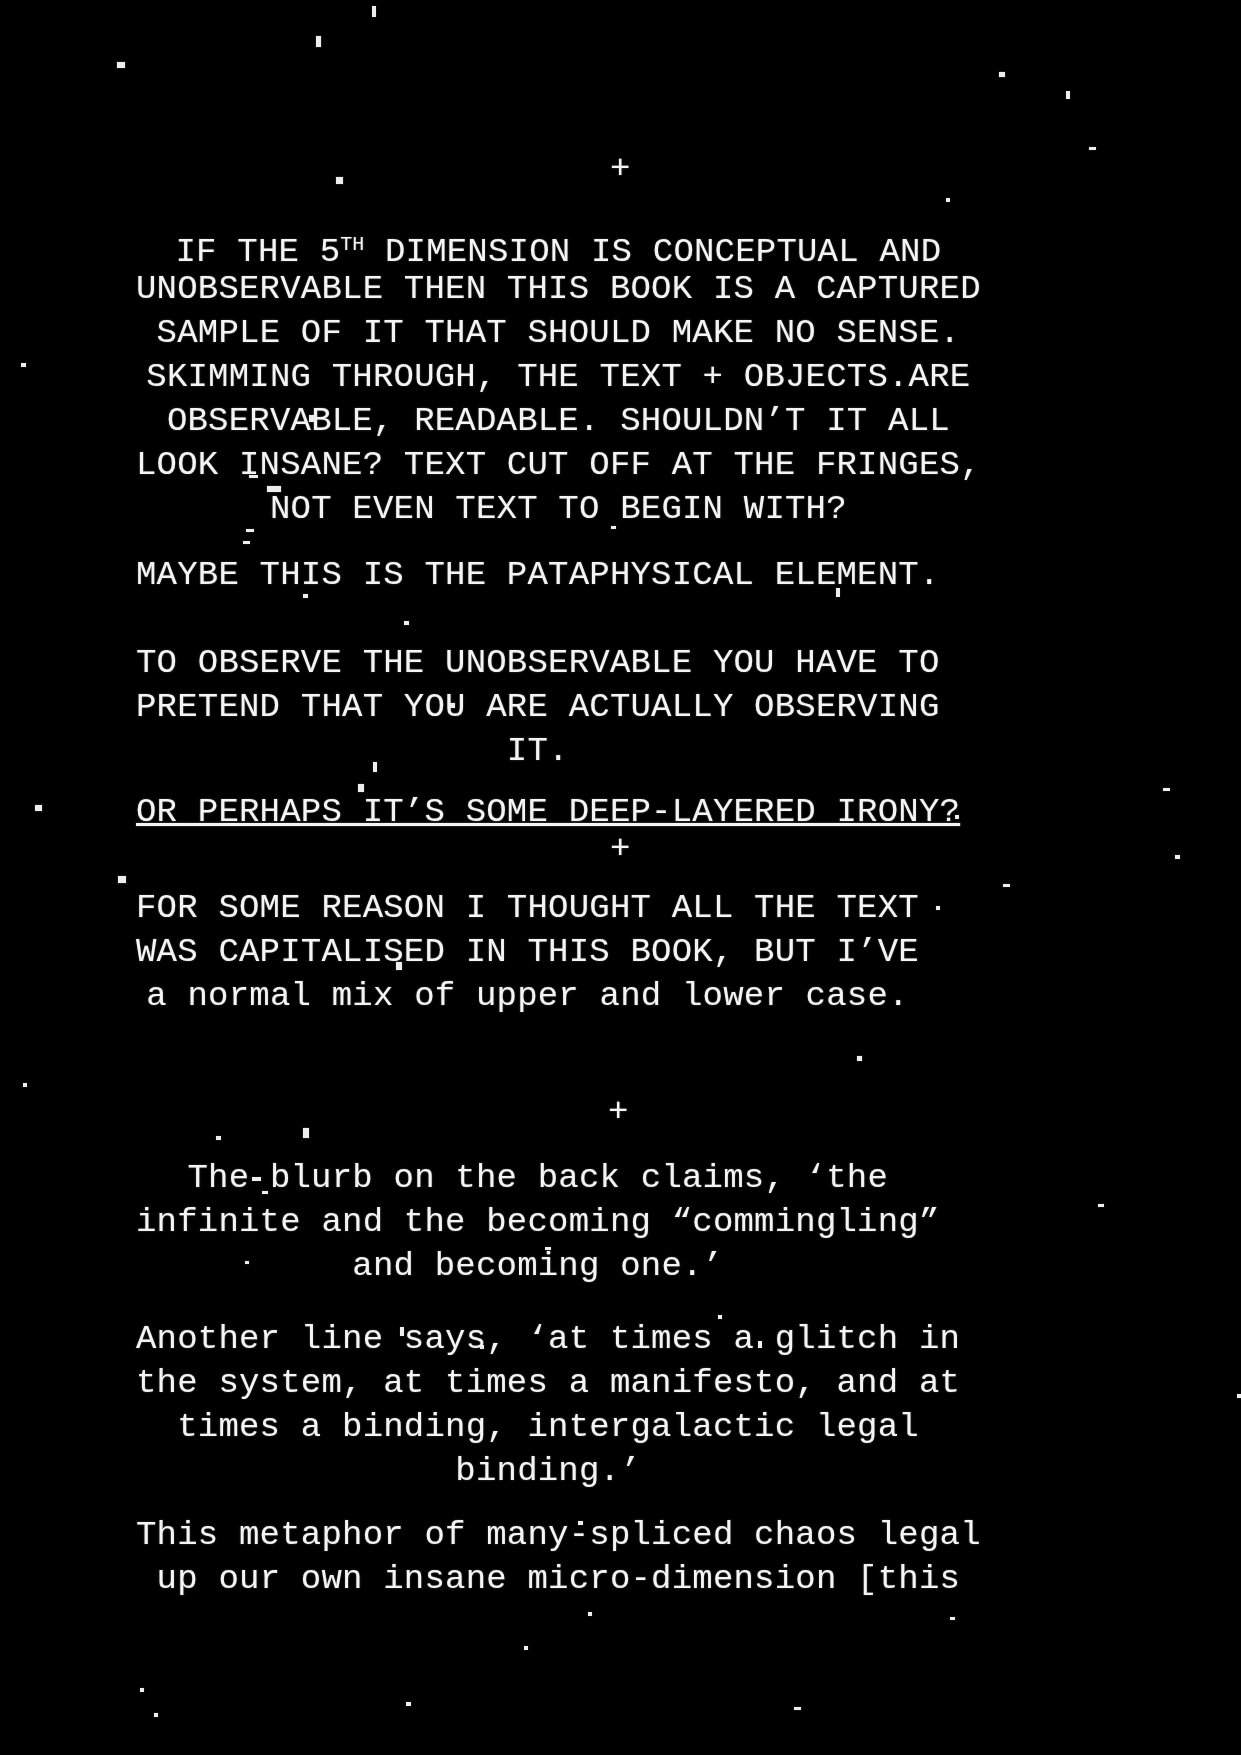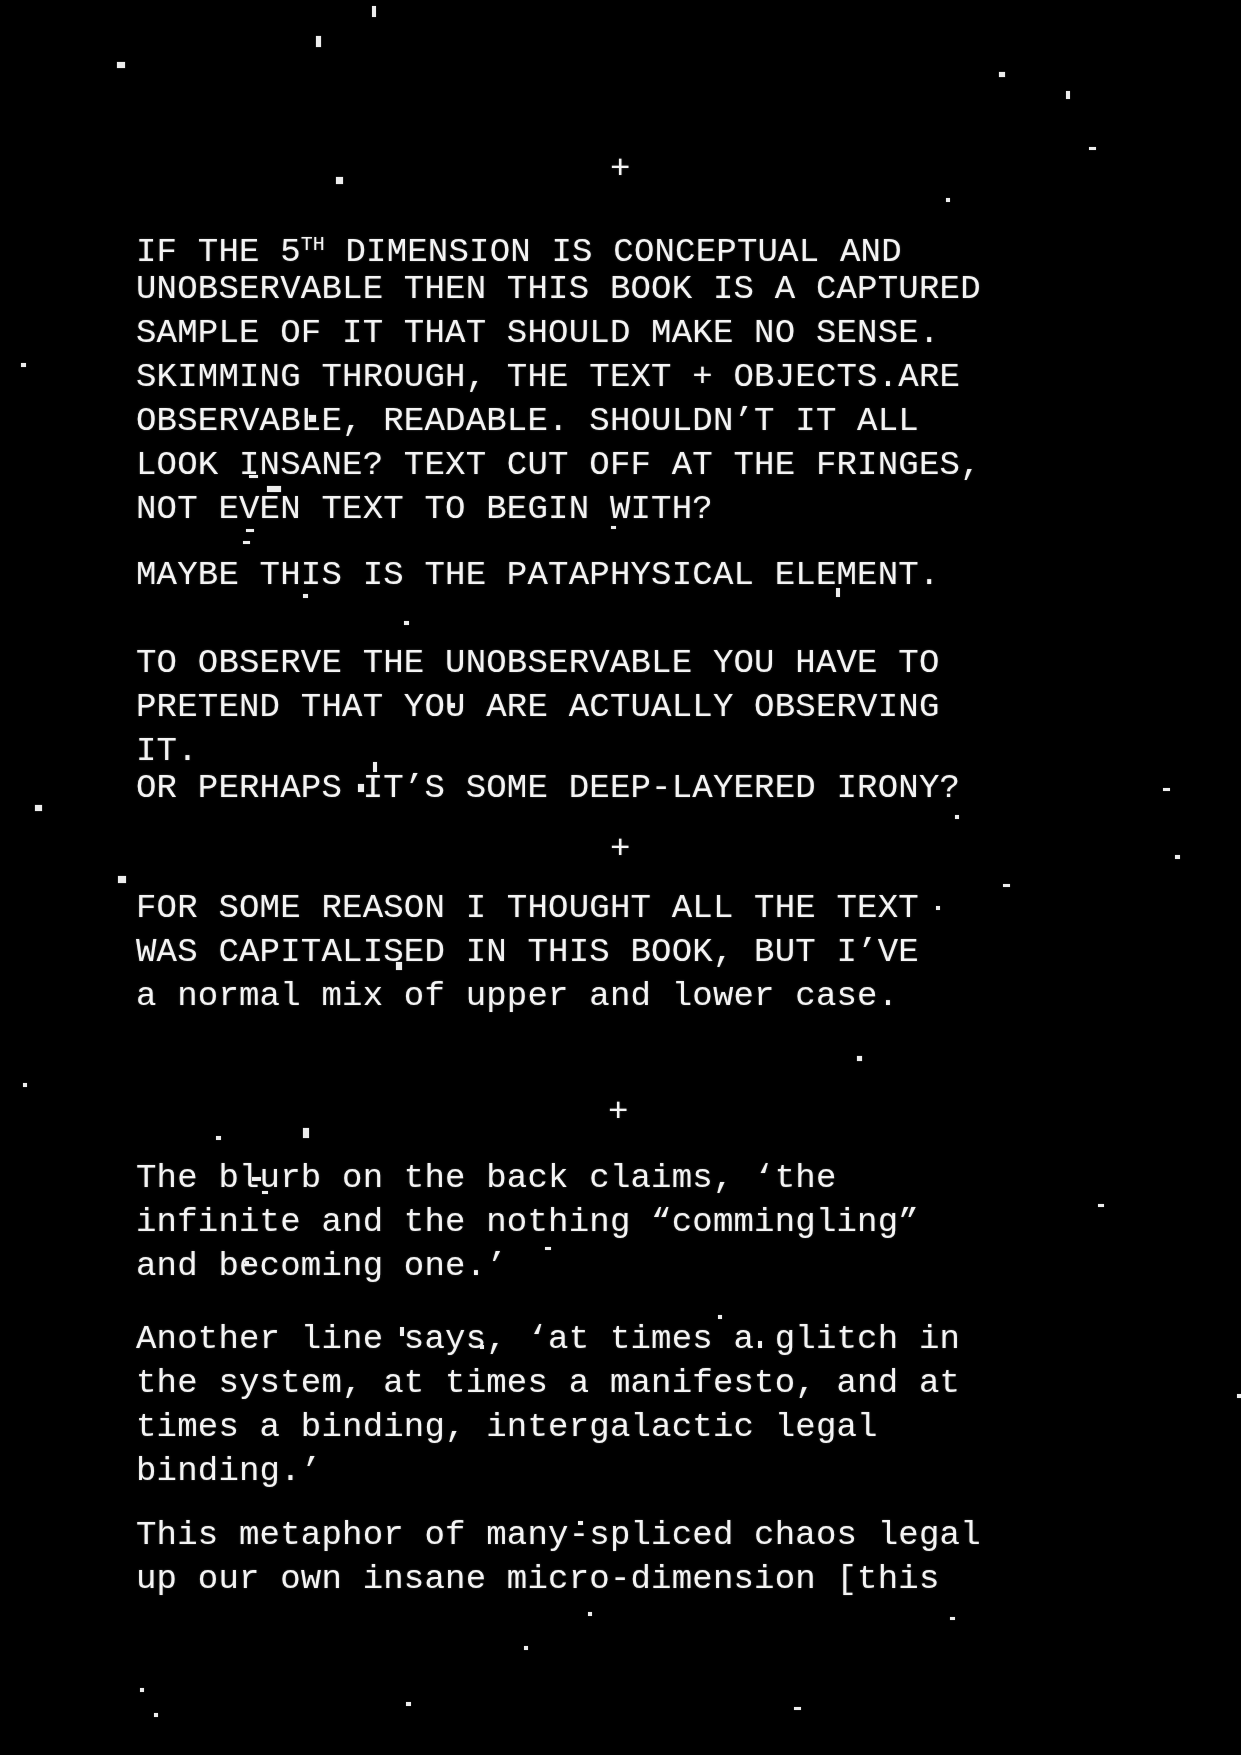--- a/index.html
+++ b/index.html
@@ -9,20 +9,21 @@
     background:#000;
     color:#f4f4f4;
     font-family:"Liberation Mono","DejaVu Sans Mono",monospace;
   }
   .para{
     position:absolute;left:136px;
     font-size:34px;line-height:44px;
     white-space:pre;
     letter-spacing:0.2px;
     text-shadow:0 0 2px rgba(255,255,255,0.30);
+    text-align:center;
   }
   .line{height:44px;}
   .plus{
     position:absolute;
     font-size:34px;line-height:44px;
     text-shadow:0 0 2px rgba(255,255,255,0.30);
   }
   sup.ord{
     font-size:20px;
     vertical-align:11px;
@@ -38,23 +39,23 @@
 <body>
 
 <div class="page">
   <div class="plus" style="top:147px;left:610px">+</div>
   <div class="plus" style="top:827px;left:610px">+</div>
   <div class="plus" style="top:1090px;left:608px">+</div>
   <div id="text-column">
       <div class="para" style="top: 223px;"><div class="line"><span>IF THE 5</span><sup class="ord">TH</sup><span> DIMENSION IS CONCEPTUAL AND</span></div><div class="line">UNOBSERVABLE THEN THIS BOOK IS A CAPTURED</div><div class="line">SAMPLE OF IT THAT SHOULD MAKE NO SENSE.</div><div class="line">SKIMMING THROUGH, THE TEXT + OBJECTS.ARE</div><div class="line">OBSERVABLE, READABLE. SHOULDN’T IT ALL</div><div class="line">LOOK INSANE? TEXT CUT OFF AT THE FRINGES,</div><div class="line">NOT EVEN TEXT TO BEGIN WITH?</div></div>
       <div class="para" style="top: 553px;"><div class="line">MAYBE THIS IS THE PATAPHYSICAL ELEMENT.</div></div>
       <div class="para" style="top: 613px; margin-top: 28px;"><div class="line">TO OBSERVE THE UNOBSERVABLE YOU HAVE TO</div><div class="line">PRETEND THAT YOU ARE ACTUALLY OBSERVING</div><div class="line">IT.</div></div>
-      <div class="para" style="top: 766px;"><div class="line">OR PERHAPS IT’S SOME DEEP-LAYERED IRONY?</div></div>
+      <div class="para" style="top: 790px; text-decoration: underline;"><div class="line">OR PERHAPS IT’S SOME DEEP-LAYERED IRONY?</div></div>
       <div class="para" style="top: 886px;"><div class="line">FOR SOME REASON I THOUGHT ALL THE TEXT</div><div class="line">WAS CAPITALISED IN THIS BOOK, BUT I’VE</div><div class="line">a normal mix of upper and lower case.</div></div>
-      <div class="para" style="top: 1156px;"><div class="line">The blurb on the back claims, ‘the</div><div class="line">infinite and the nothing “commingling”</div><div class="line">and becoming one.’</div></div>
+      <div class="para" style="top: 1156px;"><div class="line">The blurb on the back claims, ‘the</div><div class="line">infinite and the becoming “commingling”</div><div class="line">and becoming one.’</div></div>
       <div class="para" style="top: 1317px;"><div class="line">Another line says, ‘at times a glitch in</div><div class="line">the system, at times a manifesto, and at</div><div class="line">times a binding, intergalactic legal</div><div class="line">binding.’</div></div>
       <div class="para" style="top: 1513px;"><div class="line">This metaphor of many-spliced chaos legal</div><div class="line">up our own insane micro-dimension [this</div></div>
     </div>
   <div id="noise-layer">
       <span class="speck" style="left: 372px; top: 6px; width: 4px; height: 11px;"></span>
       <span class="speck" style="left: 316px; top: 36px; width: 5px; height: 11px;"></span>
       <span class="speck" style="left: 117px; top: 62px; width: 8px; height: 6px;"></span>
       <span class="speck" style="left: 999px; top: 72px; width: 6px; height: 5px;"></span>
       <span class="speck" style="left: 1066px; top: 91px; width: 4px; height: 8px;"></span>
       <span class="speck" style="left: 1089px; top: 147px; width: 7px; height: 3px;"></span>

